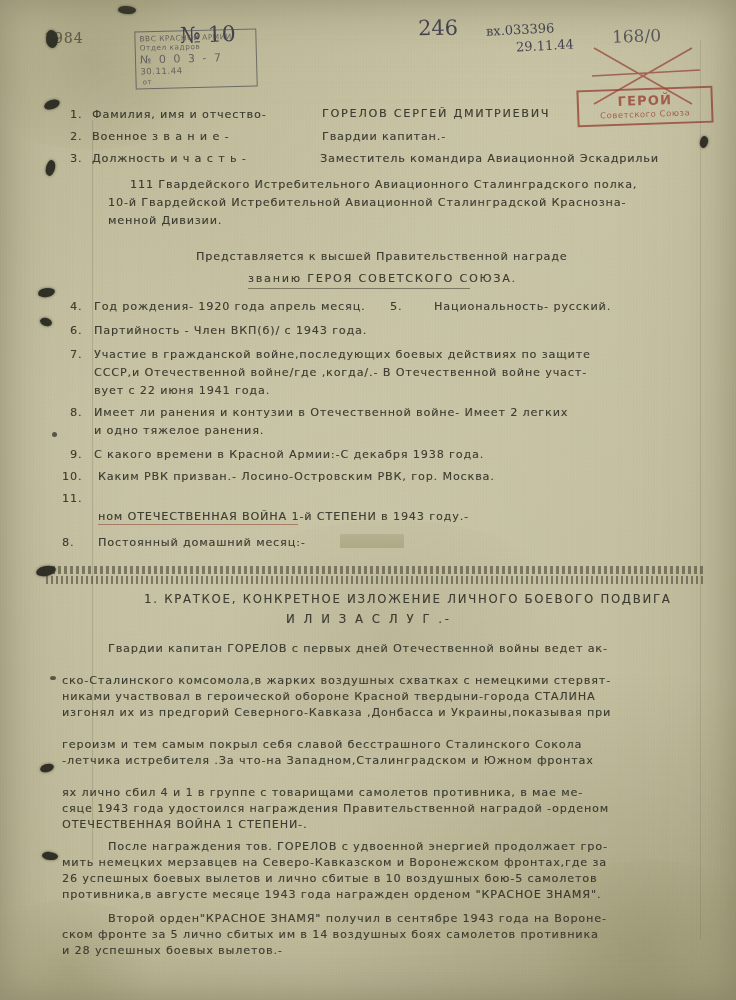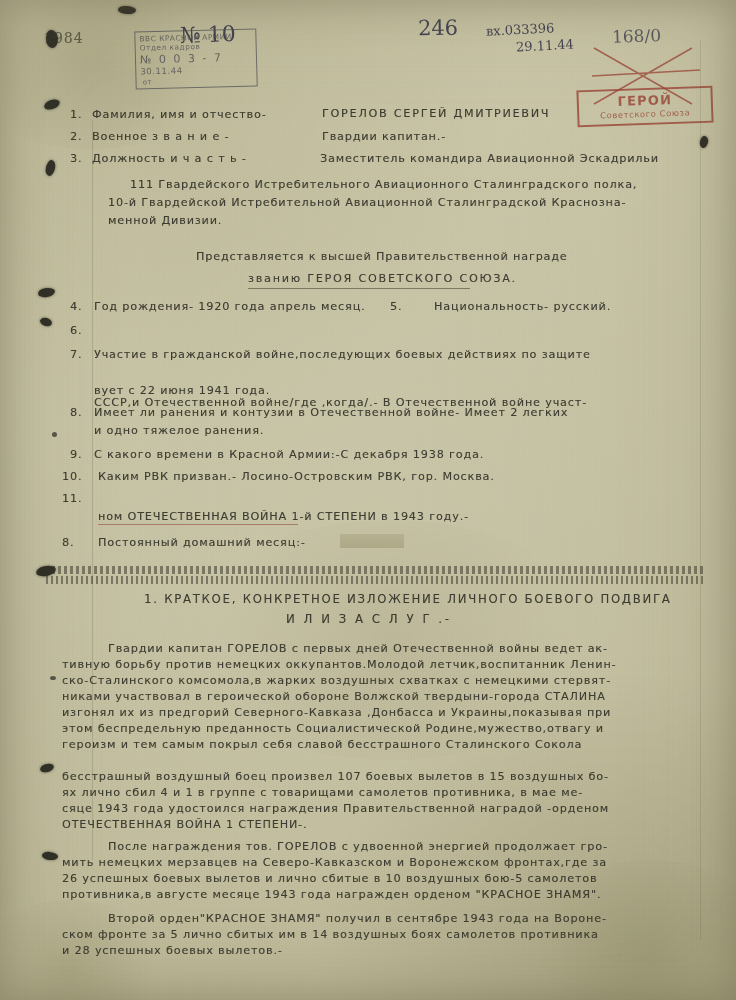--- a/index.html
+++ b/index.html
@@ -212,24 +212,25 @@
     <div class="tw" style="left:196px; top:250px;">Представляется к высшей  Правительственной награде</div>
     <div class="tw sp2" style="left:248px; top:272px;">званию ГЕРОЯ СОВЕТСКОГО СОЮЗА.</div>
     <div class="underline" style="left:248px; top:288px; width:222px;"></div>
 
     <div class="tw" style="left:70px; top:300px;">4.</div>
     <div class="tw" style="left:94px; top:300px;">Год рождения- 1920 года апрель месяц.</div>
     <div class="tw" style="left:390px; top:300px;">5.</div>
     <div class="tw" style="left:414px; top:300px;margin-left:20px;">Национальность- русский.</div>
 
     <div class="tw" style="left:70px; top:324px;">6.</div>
+    <div class="tw" style="left:94px; top:324px;">Партийность - Член ВКП(б)/ с 1943 года.</div>
 
     <div class="tw" style="left:70px; top:348px;">7.</div>
     <div class="tw" style="left:94px; top:348px;">Участие в гражданской войне,последующих боевых действиях по защите</div>
-    <div class="tw" style="left:94px; top:366px;margin-top:30px;">СССР,и Отечественной войне/где ,когда/.- В Отечественной войне участ-</div>
+    <div class="tw" style="left:94px; top:366px;">СССР,и Отечественной войне/где ,когда/.- В Отечественной войне участ-</div>
     <div class="tw" style="left:94px; top:384px;">вует с 22 июня 1941 года.</div>
 
     <div class="tw" style="left:70px; top:406px;">8.</div>
     <div class="tw" style="left:94px; top:406px;">Имеет ли ранения и контузии в Отечественной войне- Имеет 2 легких</div>
     <div class="tw" style="left:94px; top:424px;">и одно тяжелое ранения.</div>
 
     <div class="tw" style="left:70px; top:448px;">9.</div>
     <div class="tw" style="left:94px; top:448px;">С какого времени в Красной Армии:-С декабря 1938 года.</div>
 
     <div class="tw" style="left:62px; top:470px;">10.</div>
@@ -243,27 +244,25 @@
     <div class="tw" style="left:98px; top:536px;">Постоянный домашний месяц:-</div>
     <div class="redact" style="left:340px; top:534px; width:64px; height:14px;"></div>
 
     <div class="divider" style="top:566px;"></div>
     <div class="divider d2" style="top:576px;"></div>
 
     <div class="tw sp2" style="left:144px; top:592px; font-size:11.6px;">1.  КРАТКОЕ, КОНКРЕТНОЕ ИЗЛОЖЕНИЕ ЛИЧНОГО БОЕВОГО ПОДВИГА</div>
     <div class="tw sp" style="left:286px; top:612px; font-size:11.6px;">И Л И   З А С Л У Г .-</div>
 
     <div class="tw" style="left:108px; top:642px;">Гвардии капитан ГОРЕЛОВ с первых дней Отечественной войны ведет ак-</div>
-    <div class="tw" style="left:62px; top:658px;">тивную борьбу против немецких оккупантов.Молодой летчик,воспитанник Ленин-</div>
     <div class="tw" style="left:62px; top:674px;">ско-Сталинского комсомола,в жарких воздушных схватках с немецкими стервят-</div>
-    <div class="tw" style="left:62px; top:690px;">никами участвовал в героической обороне Волжской твердыни-города СТАЛИНА</div>
+    <div class="tw" style="left:62px; top:690px;">никами участвовал в героической обороне Красной твердыни-города СТАЛИНА</div>
     <div class="tw" style="left:62px; top:706px;">изгонял их из предгорий Северного-Кавказа ,Донбасса и Украины,показывая при</div>
-    <div class="tw" style="left:62px; top:722px;">этом беспредельную преданность Социалистической Родине,мужество,отвагу и</div>
     <div class="tw" style="left:62px; top:738px;">героизм и тем самым покрыл себя славой бесстрашного Сталинского Сокола</div>
-    <div class="tw" style="left:62px; top:770px;">бесстрашный воздушный боец произвел 107 боевых вылетов в 15 воздушных бо-</div>
+    <div class="tw" style="left:62px; top:754px;">-летчика  истребителя .За что-на Западном,Сталинградском и Южном фронтах</div>
     <div class="tw" style="left:62px; top:786px;">ях лично сбил 4 и 1 в группе с товарищами самолетов противника, в мае ме-</div>
     <div class="tw" style="left:62px; top:802px;">сяце 1943 года удостоился награждения Правительственной наградой -орденом</div>
     <div class="tw" style="left:62px; top:818px;">ОТЕЧЕСТВЕННАЯ ВОЙНА 1 СТЕПЕНИ-.</div>
 
     <div class="tw" style="left:108px; top:840px;">После награждения тов. ГОРЕЛОВ с удвоенной энергией продолжает гро-</div>
     <div class="tw" style="left:62px; top:856px;">мить немецких мерзавцев на Северо-Кавказском и Воронежском фронтах,где за</div>
     <div class="tw" style="left:62px; top:872px;">26 успешных боевых вылетов и лично сбитые в 10 воздушных бою-5 самолетов</div>
     <div class="tw" style="left:62px; top:888px;">противника,в августе месяце 1943 года награжден орденом "КРАСНОЕ ЗНАМЯ".</div>
 
     <div class="tw" style="left:108px; top:912px;">Второй орден"КРАСНОЕ ЗНАМЯ" получил в сентябре 1943 года на Вороне-</div>

